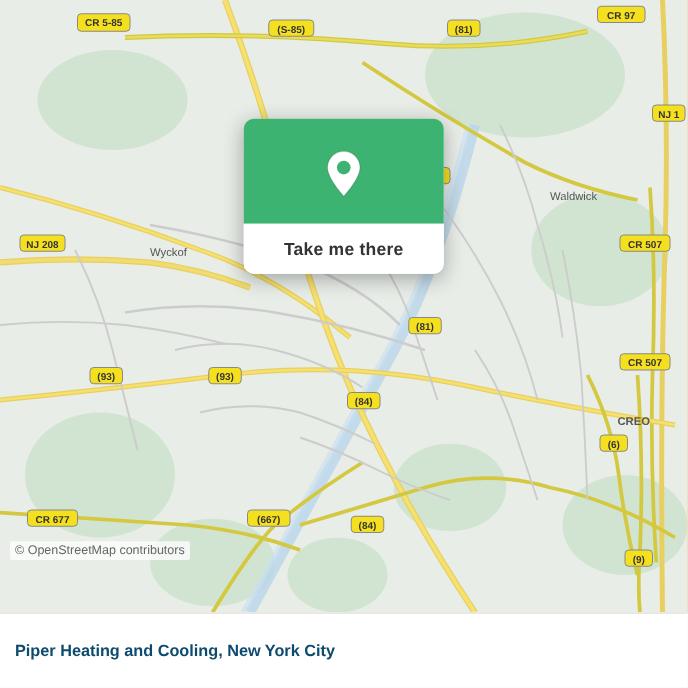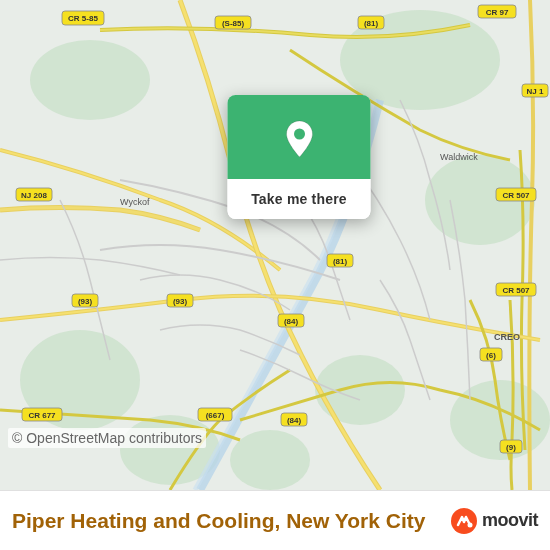--- a/index.html
+++ b/index.html
@@ -29,27 +29,26 @@
 
     
     #popup-card {
       position: absolute;
       top: 95px;
       left: 50%;
       transform: translateX(-50%);
       background: white;
       border-radius: 8px;
       box-shadow: 0 4px 16px rgba(0,0,0,0.3);
-      width: 143px;
+      width: 160px;
       display: flex;
       flex-direction: column;
       align-items: center;
       overflow: visible;
       z-index: 10;
-      margin-left: 24px;
     }
 
     #popup-green-area {
       background: #3cb371;
       width: 100%;
       border-radius: 8px 8px 0 0;
       display: flex;
       justify-content: center;
       align-items: center;
       padding: 22px 0 18px;
@@ -80,34 +79,34 @@
       height: 60px;
       background: white;
       display: flex;
       align-items: center;
       padding: 0 12px;
       border-top: 1px solid #e0e0e0;
       position: relative;
     }
 
     #attribution-text {
-      font-size: 14px;
+      font-size: 10px;
       color: #666;
       position: absolute;
       bottom: 42px;
       left: 8px;
       background: rgba(255,255,255,0.75);
       padding: 2px 4px;
       border-radius: 2px;
     }
 
     #business-name {
-      font-size: 21px;
+      font-size: 13px;
       font-weight: 600;
-      color: #a16207;
+      color: #0c4a6e;
       flex: 1;
     }
 
     #moovit-logo {
       display: flex;
       align-items: center;
       gap: 4px;
     }
 
     #moovit-icon {
@@ -267,21 +266,13 @@
         <path d="M22 4 C14.8 4 9 9.8 9 17 C9 26 22 40 22 40 C22 40 35 26 35 17 C35 9.8 29.2 4 22 4 Z" fill="white" stroke="rgba(0,0,0,0.15)" stroke-width="1"></path>
         <circle cx="22" cy="17" r="5.5" fill="#3cb371"></circle>
       </svg>
     </div>
     <button id="popup-button">Take me there</button>
   </div>
 </div>
 
 <div id="bottom-bar">
   <span id="business-name">Piper Heating and Cooling, New York City</span>
-  <div id="moovit-logo">
-    <svg id="moovit-icon" viewBox="0 0 28 28" xmlns="http://www.w3.org/2000/svg">
-      <circle cx="14" cy="14" r="13" fill="#f84c1e"></circle>
-      <path d="M8 18 L12 10 L14 15 L16 10 L20 18" stroke="white" stroke-width="2.5" fill="none" stroke-linejoin="round" stroke-linecap="round"></path>
-      <circle cx="20" cy="18" r="2.5" fill="white"></circle>
-    </svg>
-    <span id="moovit-text">moovit</span>
-  </div>
 </div>
 
 </body></html>

